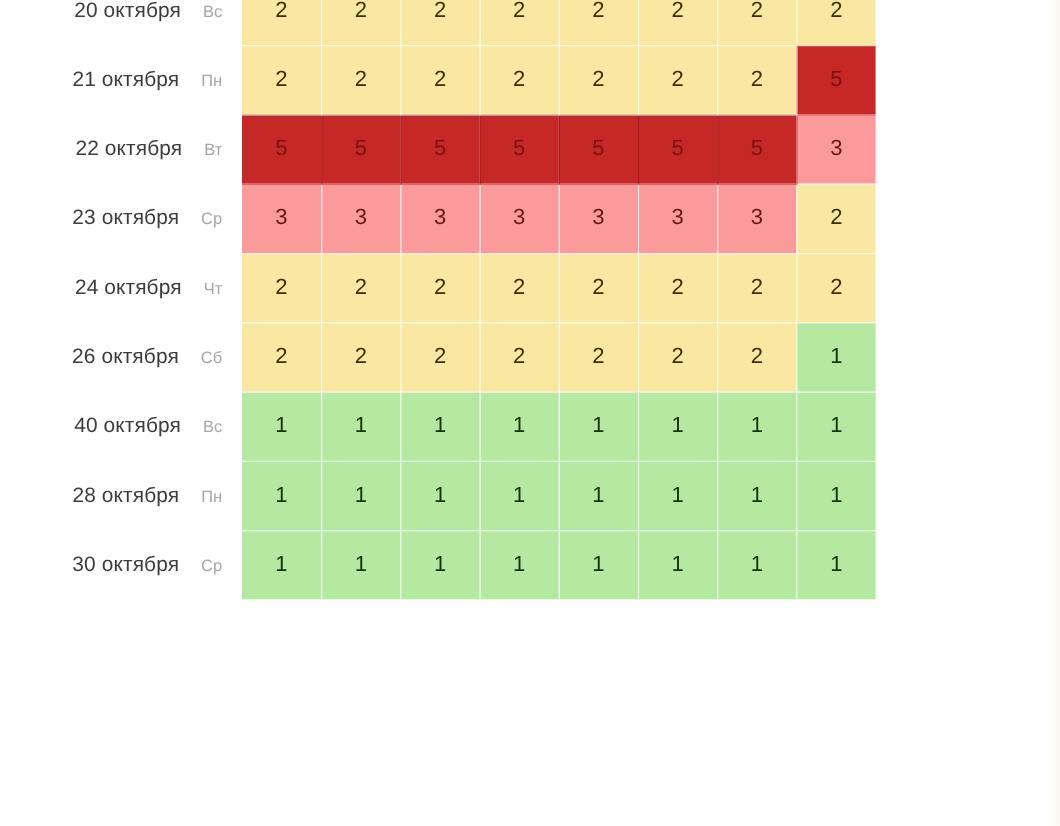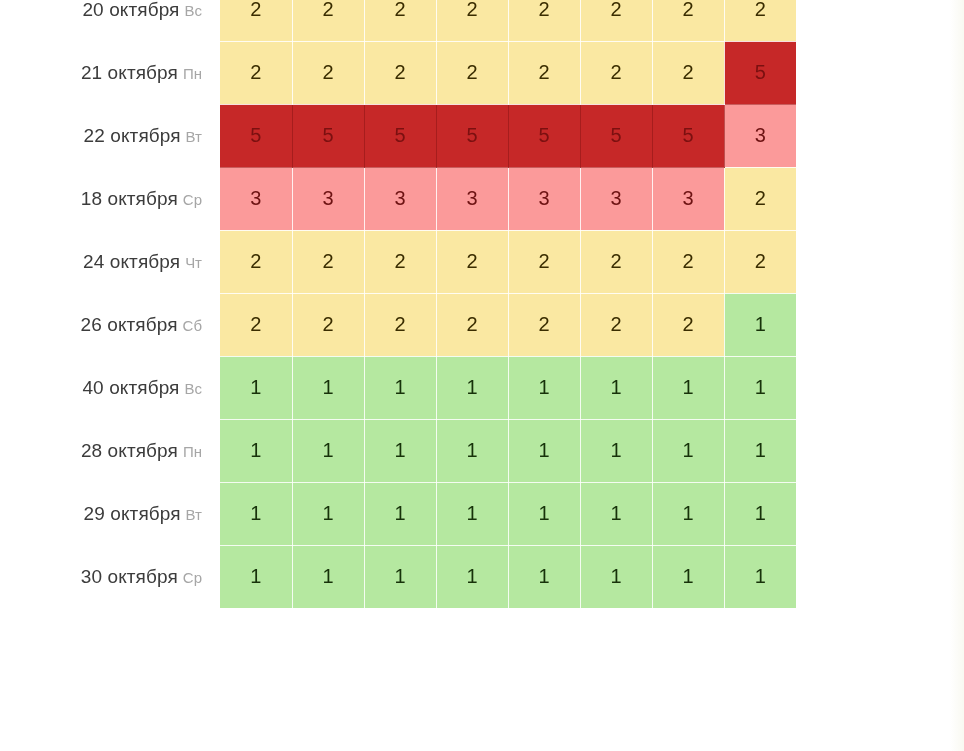--- a/index.html
+++ b/index.html
@@ -58,21 +58,21 @@
     border: 0;
   }
   .day-date {
     font-size: 19px;
     color: #3c3c3c;
     letter-spacing: .1px;
   }
   .day-weekday {
     font-size: 15px;
     color: #a6a6a6;
-    margin-left: 5px;
+    margin-left: 20px;
   }
 
   
   .val-cell {
     width: 72px;
     height: 63px;
     text-align: center;
     vertical-align: middle;
     font-size: 20px;
     border-right: 1px solid rgba(255,255,255,0.85);
@@ -124,21 +124,21 @@
           <td class="val-cell lvl-5">5</td>
           <td class="val-cell lvl-5">5</td>
           <td class="val-cell lvl-5">5</td>
           <td class="val-cell lvl-5">5</td>
           <td class="val-cell lvl-5">5</td>
           <td class="val-cell lvl-5">5</td>
           <td class="val-cell lvl-5">5</td>
           <td class="val-cell lvl-3">3</td>
         </tr>
         <tr>
-          <td class="day-label-cell"><span class="day-date">18 октября</span><span class="day-weekday">Ср</span></td>
+          <td class="day-label-cell"><span class="day-date">23 октября</span><span class="day-weekday">Ср</span></td>
           <td class="val-cell lvl-3">3</td>
           <td class="val-cell lvl-3">3</td>
           <td class="val-cell lvl-3">3</td>
           <td class="val-cell lvl-3">3</td>
           <td class="val-cell lvl-3">3</td>
           <td class="val-cell lvl-3">3</td>
           <td class="val-cell lvl-3">3</td>
           <td class="val-cell lvl-2">2</td>
         </tr>
         <tr>
@@ -169,31 +169,20 @@
           <td class="val-cell lvl-1">1</td>
           <td class="val-cell lvl-1">1</td>
           <td class="val-cell lvl-1">1</td>
           <td class="val-cell lvl-1">1</td>
           <td class="val-cell lvl-1">1</td>
           <td class="val-cell lvl-1">1</td>
           <td class="val-cell lvl-1">1</td>
         </tr>
         <tr>
           <td class="day-label-cell"><span class="day-date">28 октября</span><span class="day-weekday">Пн</span></td>
-          <td class="val-cell lvl-1">1</td>
-          <td class="val-cell lvl-1">1</td>
-          <td class="val-cell lvl-1">1</td>
-          <td class="val-cell lvl-1">1</td>
-          <td class="val-cell lvl-1">1</td>
-          <td class="val-cell lvl-1">1</td>
-          <td class="val-cell lvl-1">1</td>
-          <td class="val-cell lvl-1">1</td>
-        </tr>
-        <tr>
-          <td class="day-label-cell"><span class="day-date">29 октября</span><span class="day-weekday">Вт</span></td>
           <td class="val-cell lvl-1">1</td>
           <td class="val-cell lvl-1">1</td>
           <td class="val-cell lvl-1">1</td>
           <td class="val-cell lvl-1">1</td>
           <td class="val-cell lvl-1">1</td>
           <td class="val-cell lvl-1">1</td>
           <td class="val-cell lvl-1">1</td>
           <td class="val-cell lvl-1">1</td>
         </tr>
         <tr>

